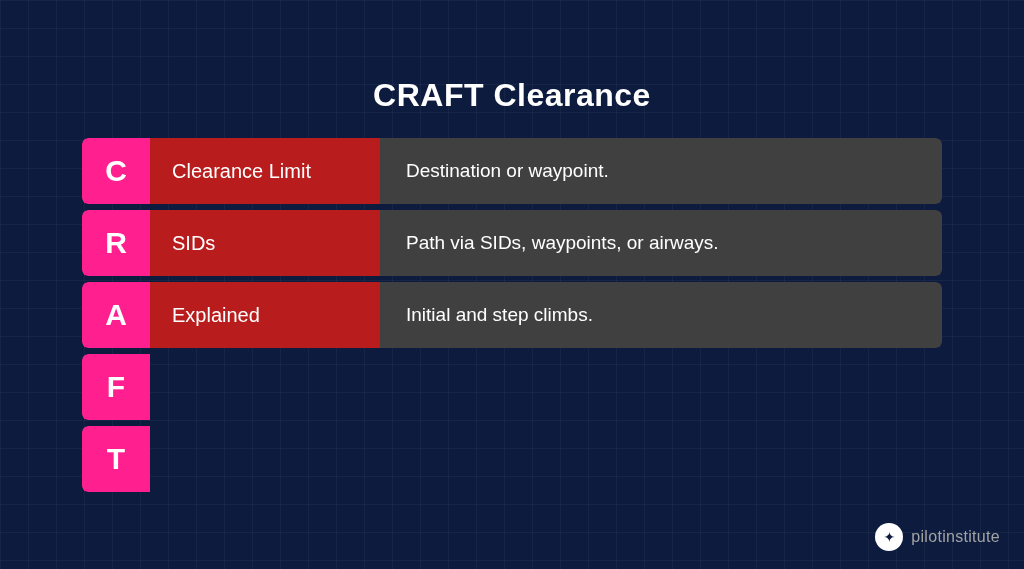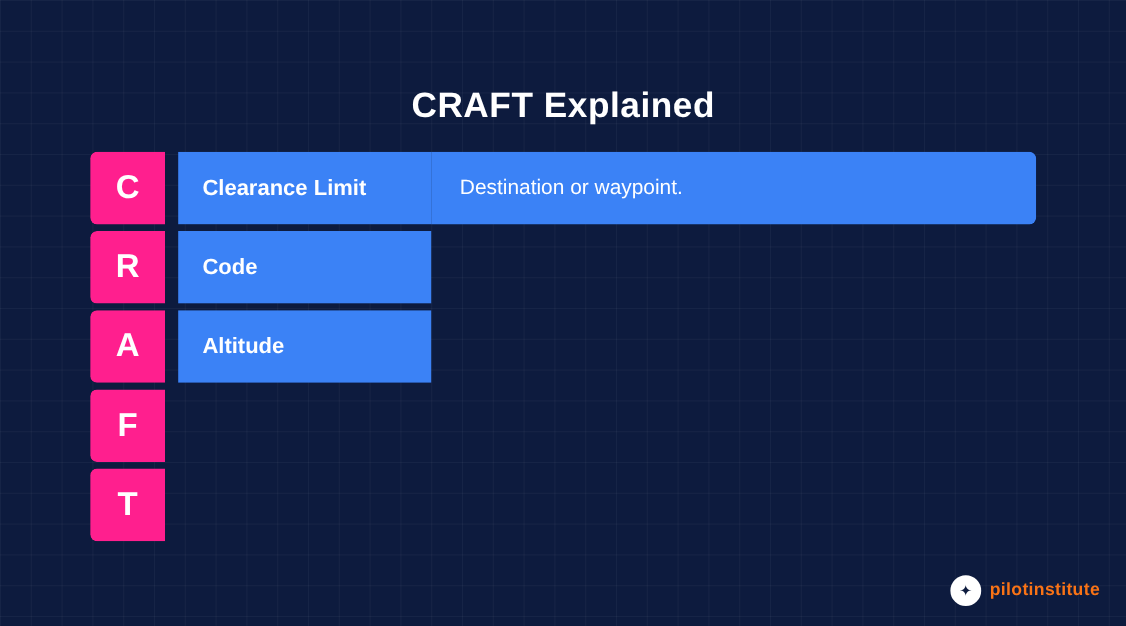--- a/index.html
+++ b/index.html
@@ -50,33 +50,32 @@
       font-size: 30px;
       font-weight: 900;
       color: #ffffff;
       border-radius: 6px 0 0 6px;
       letter-spacing: 0;
     }
 
     .term-cell {
       width: 230px;
       min-width: 230px;
-      background-color: #3b82f6;
+      background-color: #b91c1c;
       display: flex;
       align-items: center;
       padding: 0 22px;
       font-size: 20px;
-      font-weight: 700;
+      font-weight: 400;
       color: #ffffff;
-      margin-left: 12px;
     }
 
     .desc-cell {
       flex: 1;
-      background-color: #3b82f6;
+      background-color: #404040;
       display: flex;
       align-items: center;
       padding: 0 26px;
       font-size: 19px;
       font-weight: 400;
       color: #ffffff;
       border-radius: 0 6px 6px 0;
     }
 
     .logo-area {
@@ -92,50 +91,52 @@
       width: 28px;
       height: 28px;
       background: #ffffff;
       border-radius: 50%;
       display: flex;
       align-items: center;
       justify-content: center;
     }
 
     .logo-text {
-      color: #f97316;
+      color: #a3a3a3;
       font-size: 16px;
-      font-weight: 700;
+      font-weight: 400;
       letter-spacing: 0.3px;
     }
 
     .star-shield {
       font-size: 14px;
       color: #0d1b3e;
       line-height: 1;
     }
   </style>
 </head>
 <body>
 
-<h1 class="title">CRAFT Explained</h1>
+<h1 class="title">CRAFT Clearance</h1>
 
 <div style="width:860px;">
 <div class="row">
       <div class="letter-cell">C</div>
       <div class="term-cell">Clearance Limit</div>
       <div class="desc-cell">Destination or waypoint.</div>
     </div>
     <div class="row">
       <div class="letter-cell">R</div>
-      <div class="term-cell">Code</div>
+      <div class="term-cell">SIDs</div>
+      <div class="desc-cell">Path via SIDs, waypoints, or airways.</div>
     </div>
     <div class="row">
       <div class="letter-cell">A</div>
-      <div class="term-cell">Altitude</div>
+      <div class="term-cell">Explained</div>
+      <div class="desc-cell">Initial and step climbs.</div>
     </div>
     <div class="row">
       <div class="letter-cell">F</div>
     </div>
     <div class="row">
       <div class="letter-cell">T</div>
     </div>
   </div>
 
 <div class="logo-area">

